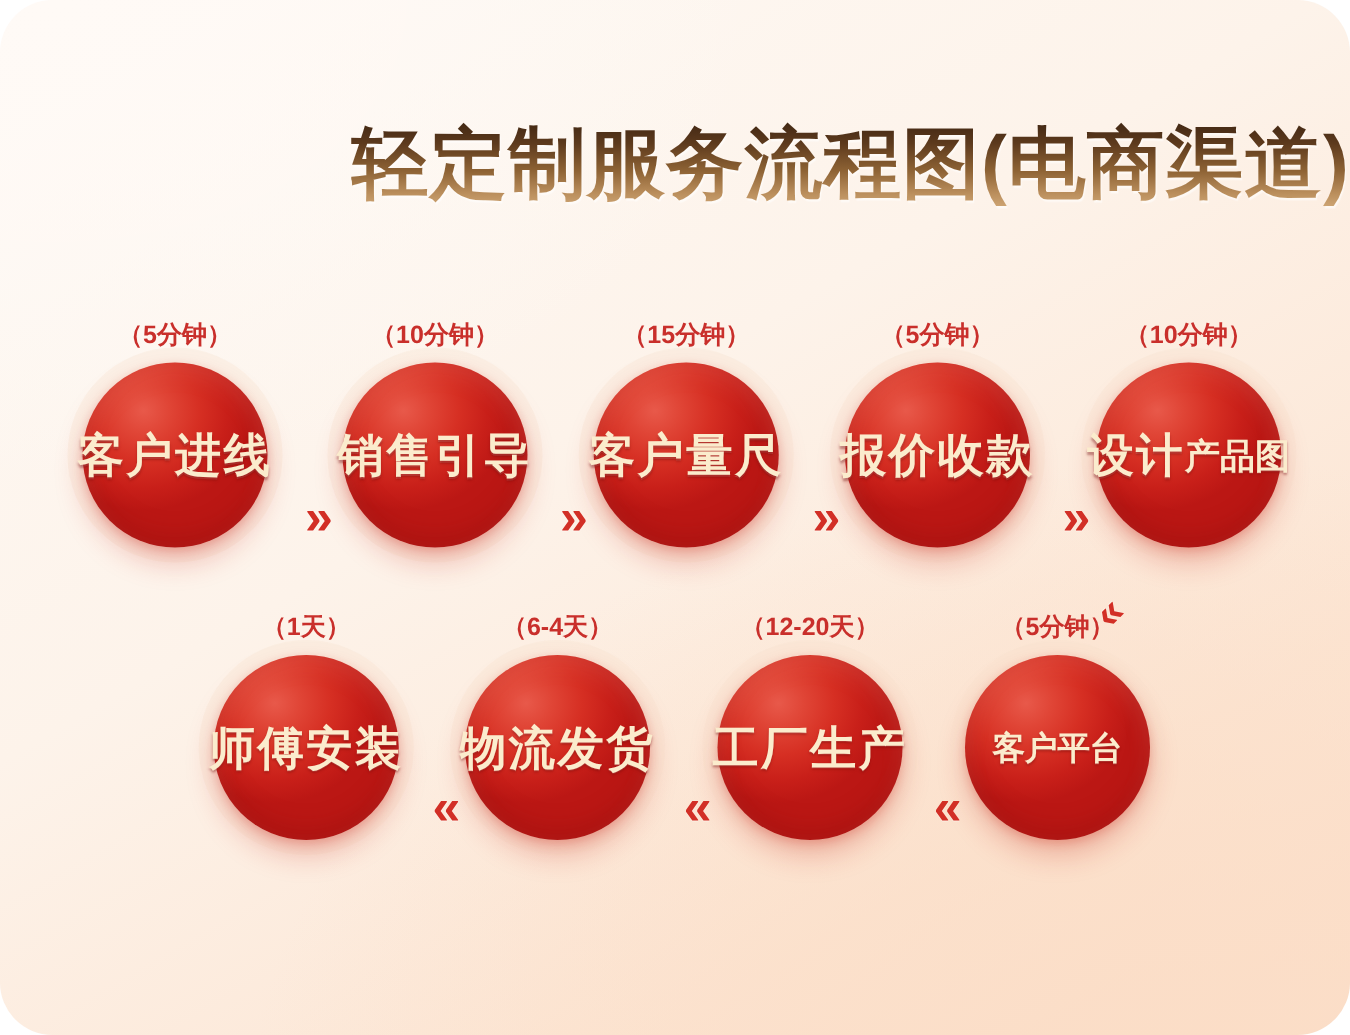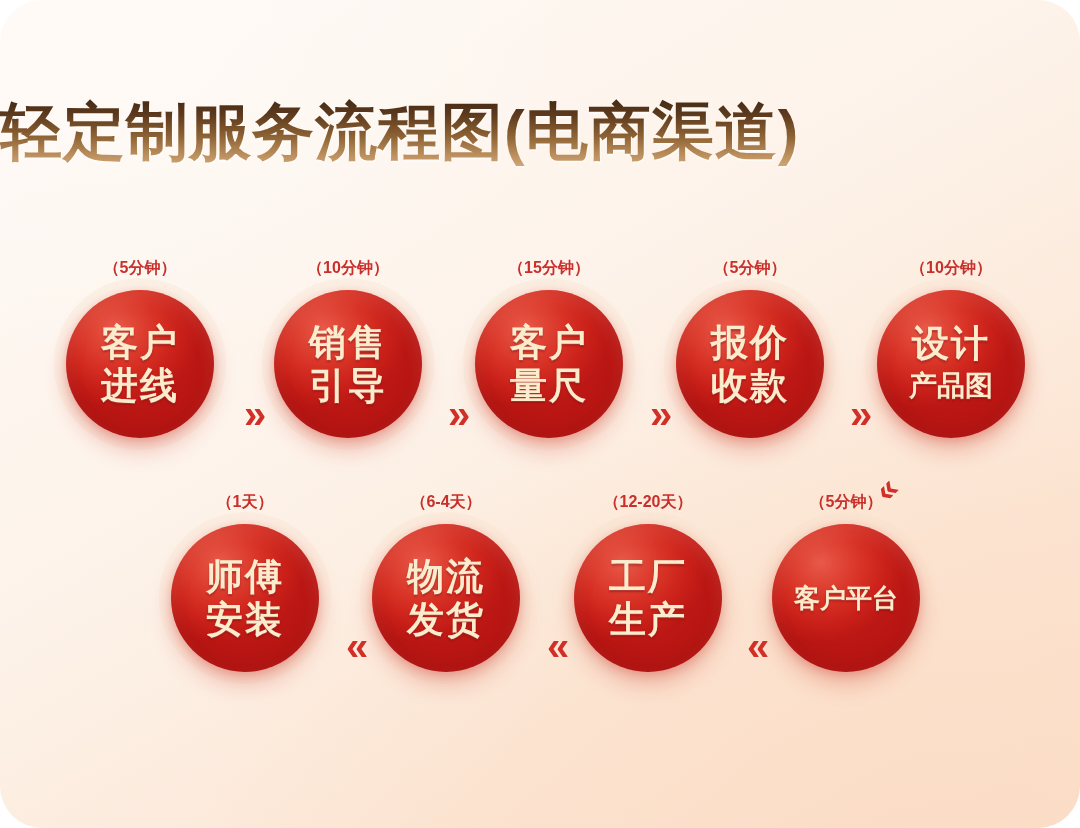--- a/index.html
+++ b/index.html
@@ -9,58 +9,58 @@
   #card{
     position:relative;width:1080px;height:828px;box-sizing:border-box;
     border-radius:42px;overflow:hidden;
     background:
       radial-gradient(120% 110% at 88% 108%, #fbddc6 0%, rgba(251,221,198,0) 58%),
       radial-gradient(95% 85% at 4% 0%, #fffaf6 0%, rgba(255,250,246,0) 55%),
       linear-gradient(150deg,#fefaf6 0%,#fdf3ea 42%,#fce5d3 78%,#fbdfcb 100%);
   }
 
   
-  #title-wrap{position:absolute;left:0;right:0;top:96px;text-align:left;}
+  #title-wrap{position:absolute;left:0;right:0;top:96px;text-align:right;}
   #title{
     display:inline-block;
     font-size:62px;line-height:72px;font-weight:bold;letter-spacing:1px;
     background:linear-gradient(180deg,#3f2613 0%,#5d3a1d 26%,#8d6234 56%,#bb8f5d 82%,#d2aa79 100%);
     -webkit-background-clip:text;background-clip:text;
     color:transparent;-webkit-text-fill-color:transparent;
     filter:drop-shadow(1px 2px 0 rgba(255,255,255,.55));
     white-space:nowrap;
   }
 
   
   .row{position:absolute;left:0;right:0;}
   #row1{top:256px;height:200px;}
   #row2{top:514px;height:230px;}
 
   .node{position:absolute;}
 
   .caption{
     position:absolute;width:190px;left:50%;margin-left:-95px;
     text-align:center;color:#c92f2b;
-    font-size:16px;line-height:24px;font-weight:bold;white-space:nowrap;
+    font-size:20px;line-height:24px;font-weight:bold;white-space:nowrap;
   }
   #row1 .caption{top:0;}
   #row2 .caption{bottom:0;}
 
   .bubble{
     position:absolute;left:50%;width:148px;height:148px;margin-left:-74px;
     border-radius:50%;
     background:
       radial-gradient(58% 54% at 33% 26%, #e8594a 0%, #e04536 24%, #d62f23 52%, #c81f19 78%, #bb1714 100%);
     box-shadow:
       0 12px 22px rgba(200,35,25,.26),
       0 3px 8px rgba(200,35,25,.22),
       inset 0 -10px 18px rgba(140,12,12,.30),
       inset 0 8px 16px rgba(255,160,140,.20),
       0 0 0 12px rgba(249,224,206,.30);
-    display:flex;flex-direction:column;align-items:center;justify-content:center;
+    display:flex;align-items:center;justify-content:center;
   }
   #row1 .bubble{top:34px;}
   #row2 .bubble{top:10px;align-items:center;}
 
   .bline{
     color:#fbeccd;font-weight:bold;font-size:37px;line-height:43px;
     letter-spacing:2px;white-space:nowrap;
     text-shadow:0 2px 2px rgba(120,10,8,.45), 0 1px 0 rgba(255,255,255,.18);
   }
   .bline.long{font-size:26px;line-height:38px;letter-spacing:0px;}

